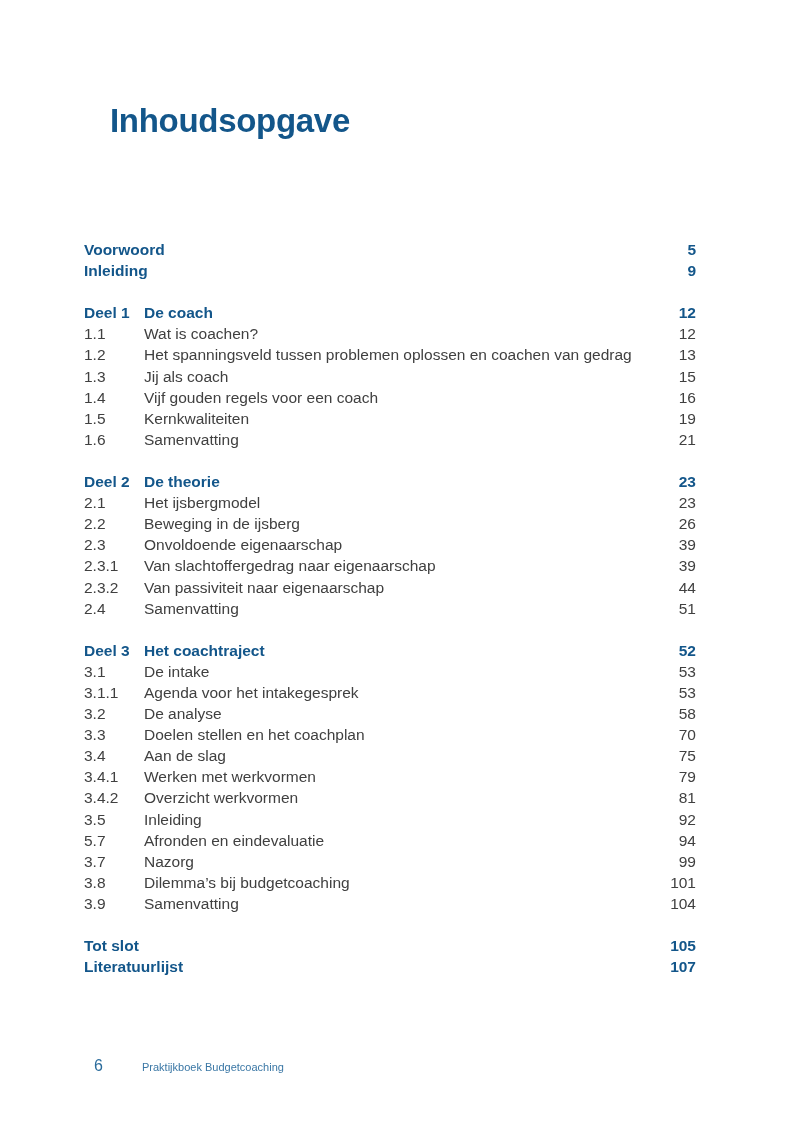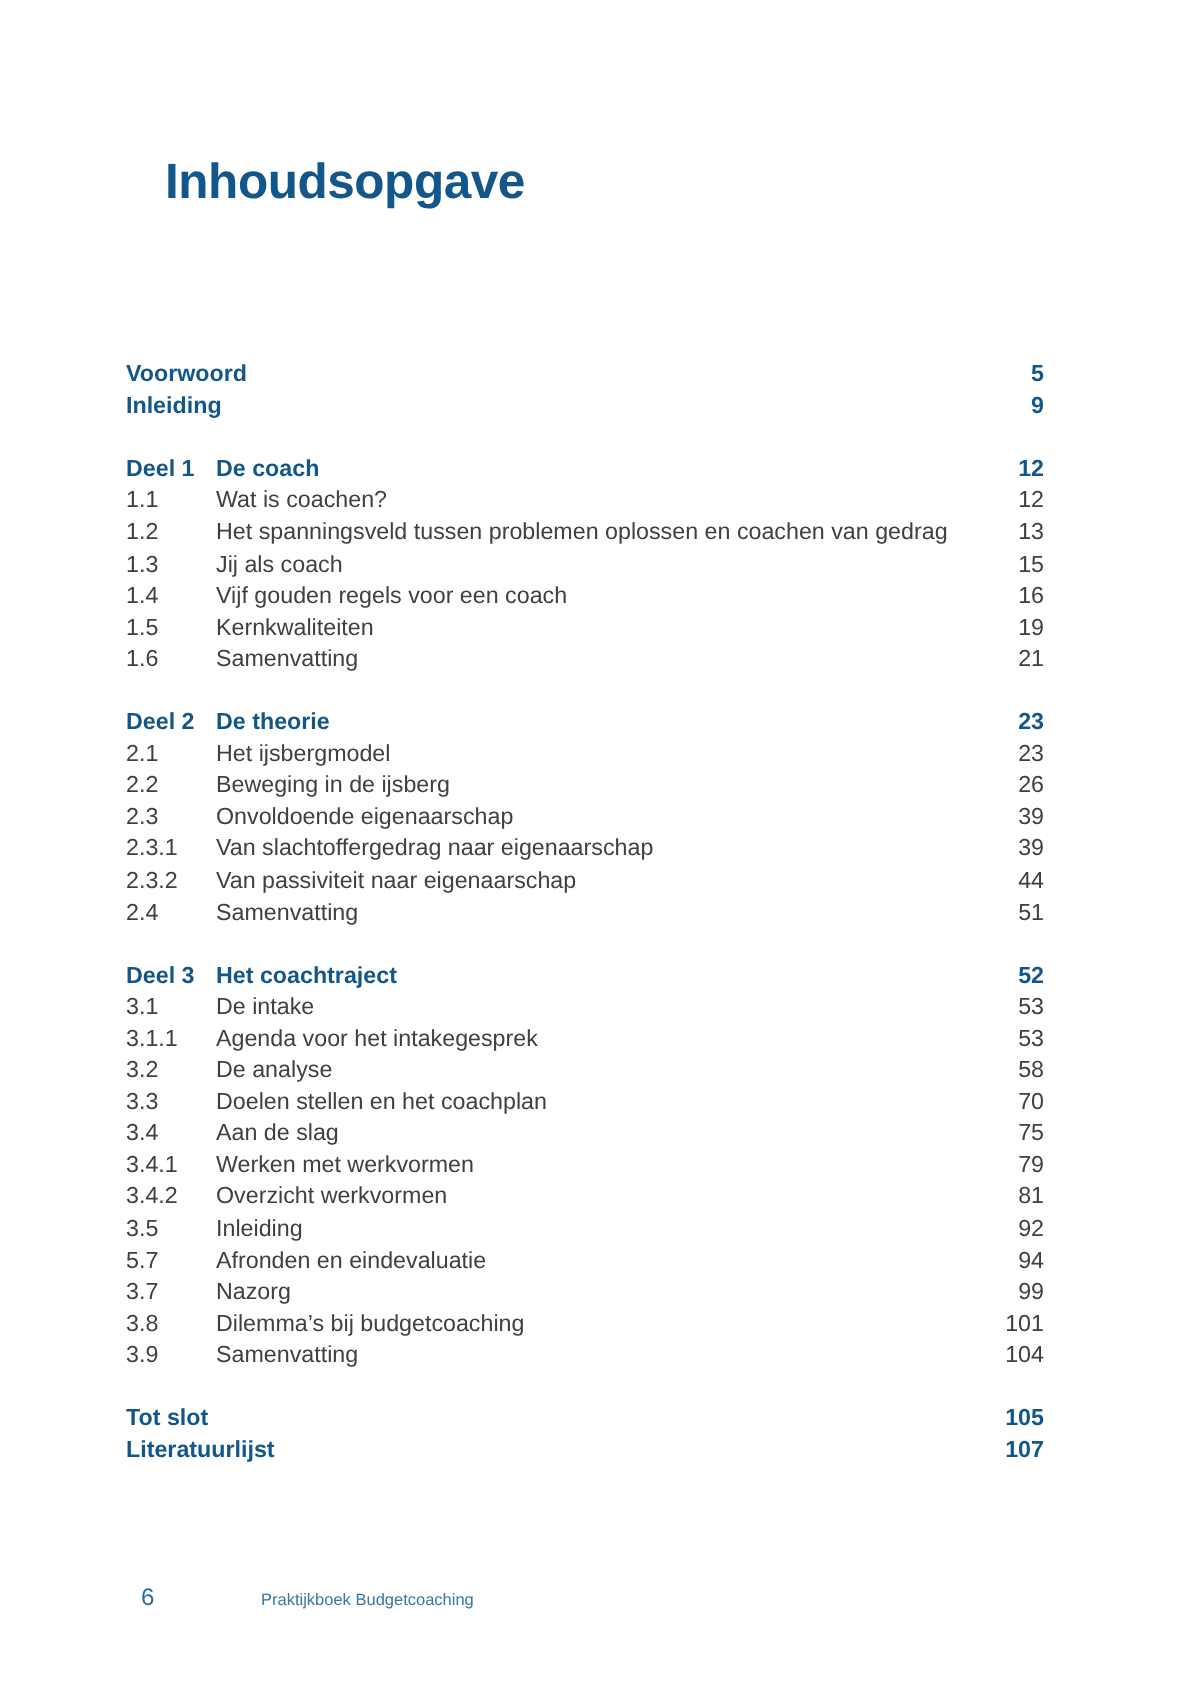--- a/index.html
+++ b/index.html
@@ -10,21 +10,21 @@
   .toc { position: absolute; left: 84px; top: 239px; width: 612px; }
   .row { height: 21.1px; line-height: 21.1px; font-size: 15.5px; display: flex; position: relative; }
   .row.bold { font-weight: bold; color: #13568a; }
   .row.reg { color: #404040; }
   .gap { height: 21.1px; }
   .num { width: 60px; flex: none; }
   .label { flex: 1; white-space: nowrap; }
   .page { position: absolute; right: 0; top: 0; text-align: right; }
   .footer { position: absolute; top: 1057px; left: 94px; display: flex; align-items: baseline; }
   .footer-page { font-size: 16px; color: #2b6c9c; width: 48px; }
-  .footer-book { font-size: 11px; color: #3a77a5; margin-left: 32px; }
+  .footer-book { font-size: 11px; color: #3a77a5; }
 </style>
 </head>
 <body>
 
 <h1 class="title">Inhoudsopgave</h1>
 
 <div class="toc" id="toc">
     <div class="row bold">
       <span class="label">Voorwoord</span>
       <span class="page">5</span>

